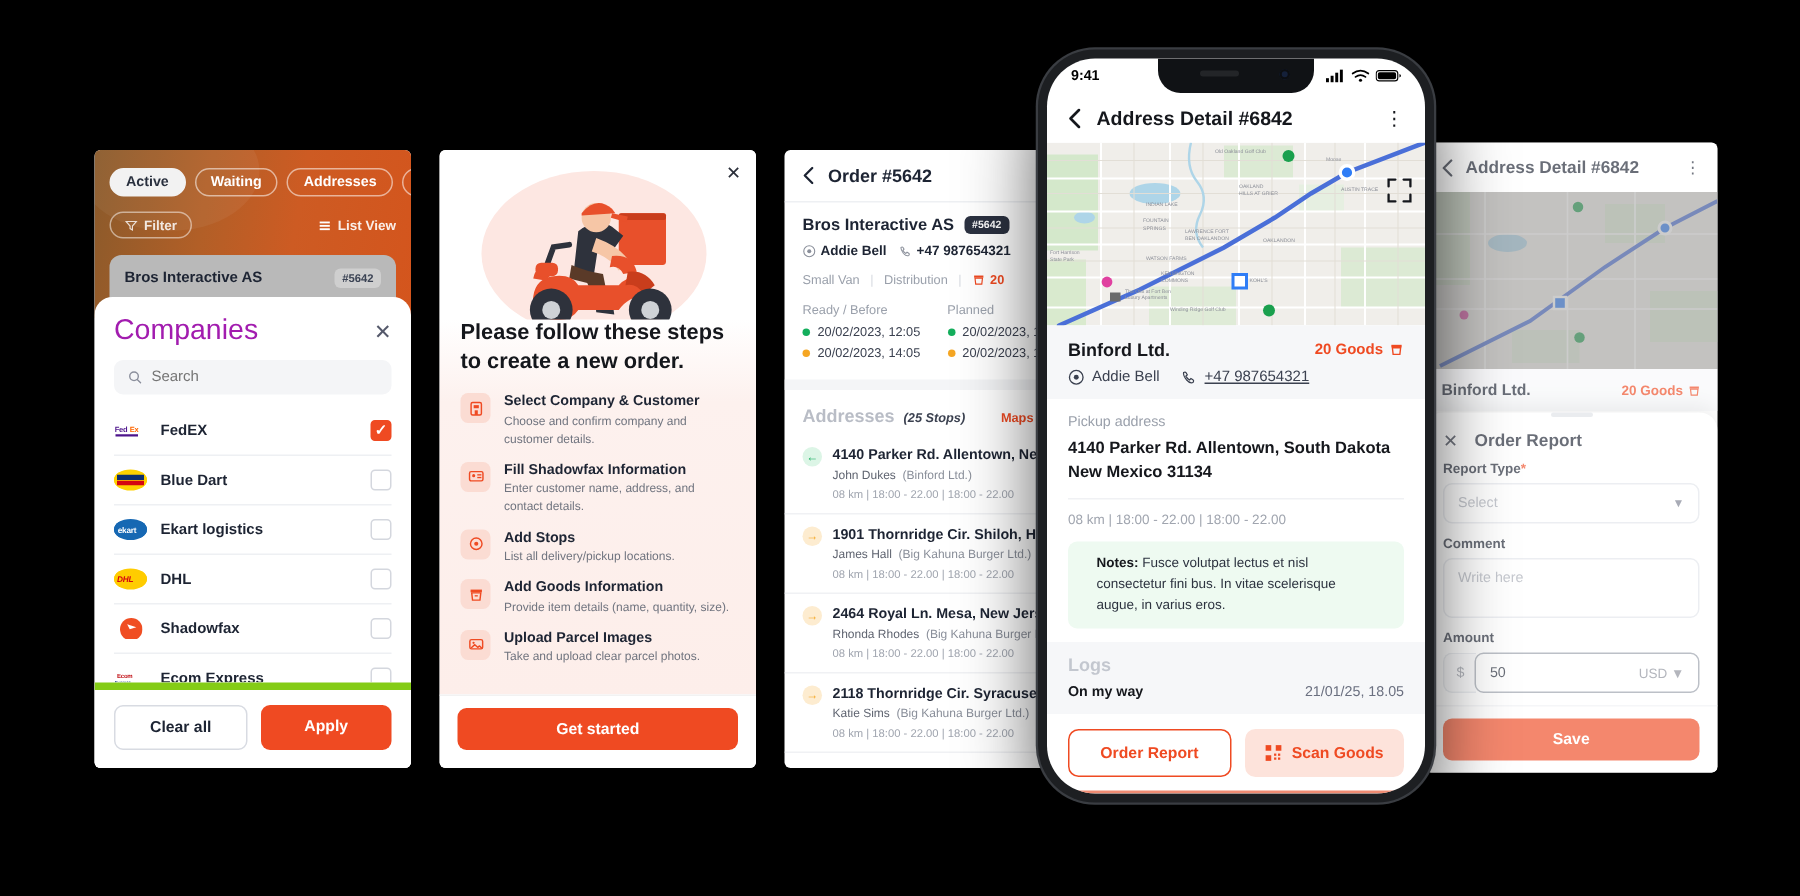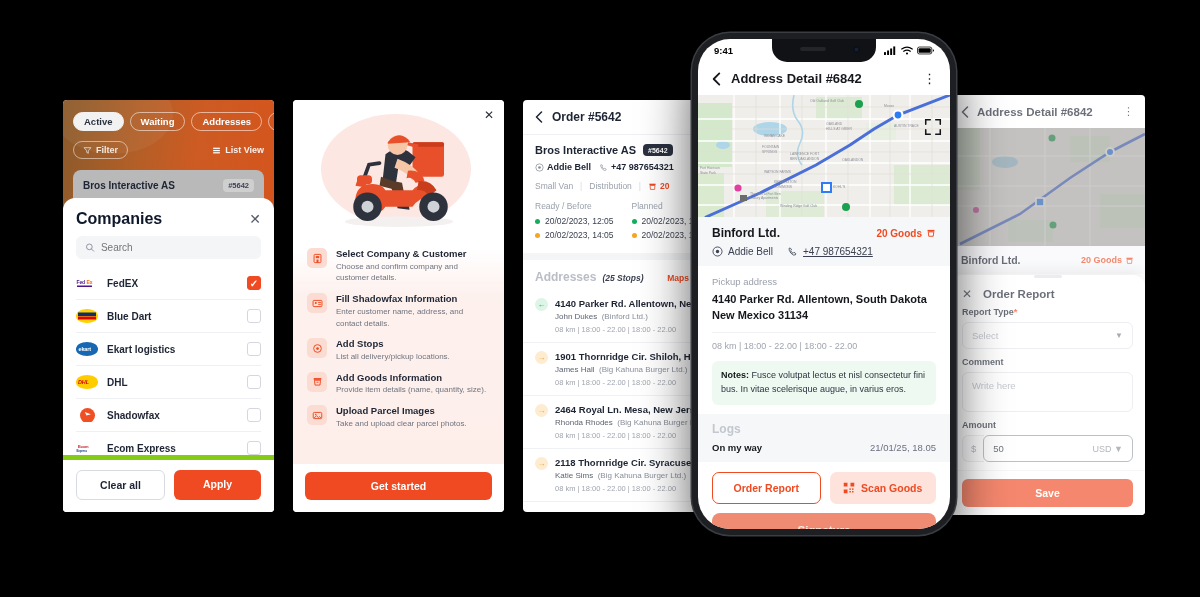--- a/index.html
+++ b/index.html
@@ -43,21 +43,21 @@
     margin-top: 11px; background: #b9b9b9; border-radius: 8px 8px 0 0;
     padding: 9px 10px; display: flex; justify-content: space-between; align-items: center;
   }
   .p1-card-name { font-size: 10px; font-weight: 700; color: #1d2433; }
   .p1-card-id { font-size: 7.5px; font-weight: 700; color: #3b4354; background: #cfcfcf;
     padding: 2px 5px; border-radius: 4px; }
 
   .sheet { background:#fff; border-radius: 12px 12px 0 0; position:relative; margin-top:-14px;
            height: 314px; display:flex; flex-direction:column; }
   .sheet-head { display: flex; align-items: center; justify-content: space-between; padding: 12px 13px 8px 13px; }
-  .sheet-title { font-size: 16px; font-weight: 700; color: #0f172a; }
+  .sheet-title { font-size: 19px; font-weight: 400; color: #a21caf; }
   .x-btn { font-size: 14px; color: #55596b; line-height: 1; cursor: default; }
   .search-box { margin: 0 13px 8px 13px; background: #f4f5f7; border-radius: 6px;
     display: flex; align-items: center; gap: 6px; padding: 6px 9px; }
   .search-box input { border: 0; background: transparent; outline: none; font-size: 10px;
     color: #8b8f9c; font-family: inherit; width: 100%; }
   .co-list { flex:1; overflow:hidden; padding: 0 13px; }
   .co-row { display: flex; align-items: center; gap: 9px; padding: 9px 0;
             border-bottom: 1px solid #eef0f3; }
   .co-row:last-child { border-bottom: 0; }
   .co-logo { width: 22px; height: 14px; border-radius: 3px; flex: 0 0 auto;
@@ -178,21 +178,21 @@
   .ph-bf-top { display: flex; align-items: center; }
   .ph-bf-name { font-size: 12px; font-weight: 700; color: #15171c; }
   .ph-bf-goods { margin-left: auto; color: #ef4a22; font-size: 10px; font-weight: 700; display: flex; gap: 4px; align-items: center;}
   .ph-bf-sub { display: flex; align-items: center; gap: 14px; margin-top: 6px; font-size: 10px; color: #3b4150; }
   .ph-bf-sub .ph-phone { text-decoration: underline; }
   .ph-body { flex: 1; overflow: hidden; display: flex; flex-direction: column; }
   .ph-pick { padding: 10px 14px 8px; }
   .ph-pick-l { font-size: 9.5px; color: #9aa0ab; margin-bottom: 5px; }
   .ph-pick-a { font-size: 11px; font-weight: 700; color: #15171c; line-height: 1.45; }
   .ph-pick-m { font-size: 9px; color: #a0a5af; padding-top: 8px; margin-top: 8px; border-top: 1px solid #f0f1f4; }
-  .ph-notes { margin: 2px 14px 0; background: #eefaf1; border-radius: 6px; padding: 8px 9px;
+  .ph-notes { margin: 2px 14px 0; background: #eefaf1; border-radius: 6px; padding: 8px 19px;
     font-size: 9px; color: #2d3340; line-height: 1.55; }
   .ph-notes b { color: #15171c; }
   .ph-logs { background: #f6f7f9; margin-top: 9px; padding: 8px 14px 9px; }
   .ph-logs-h { font-size: 12px; font-weight: 700; color: #c3c7cf; margin-bottom: 6px; }
   .ph-log-row { display: flex; align-items: center; font-size: 9.5px; color: #15171c; font-weight: 600; }
   .ph-log-row span:last-child { margin-left: auto; color: #5d6personal; }
   .ph-log-t { margin-left: auto; color: #6b7080; font-weight: 400; }
   .ph-actions { display: flex; gap: 9px; padding: 10px 14px 9px; }
   .ph-act { flex: 1; text-align: center; padding: 9px 0; border-radius: 7px; font-size: 10.5px; font-weight: 700;
     display: flex; align-items: center; justify-content: center; gap: 6px; }
@@ -355,20 +355,21 @@
             <circle cx="58" cy="126" r="8" fill="#cfd2d6"></circle>
           <circle cx="146" cy="126" r="19" fill="#2e323c"></circle>
             <circle cx="146" cy="126" r="8" fill="#cfd2d6"></circle>
 
           <path d="M52 92 l8 -22 l14 -2" stroke="#2e323c" stroke-width="5" fill="none" stroke-linecap="round"></path>
           <rect x="44" y="84" width="20" height="12" rx="5" fill="#e8502b"></rect>
         </svg>
       </div>
     </div>
     <div class="p2-body">
+      <div class="p2-title">Please follow these steps to create a new order.</div>
 
       <div class="step">
         <span class="step-ic">
           <svg width="11" height="11" viewBox="0 0 16 16">
               <rect x="3" y="2" width="10" height="12" rx="1.5" fill="none" stroke="#ef4a22" stroke-width="1.4"></rect>
               <rect x="5.5" y="4.5" width="5" height="3" fill="#ef4a22"></rect>
               <rect x="6.5" y="9.5" width="3" height="4.5" fill="#ef4a22"></rect>
             </svg>
         </span>
         <div>

